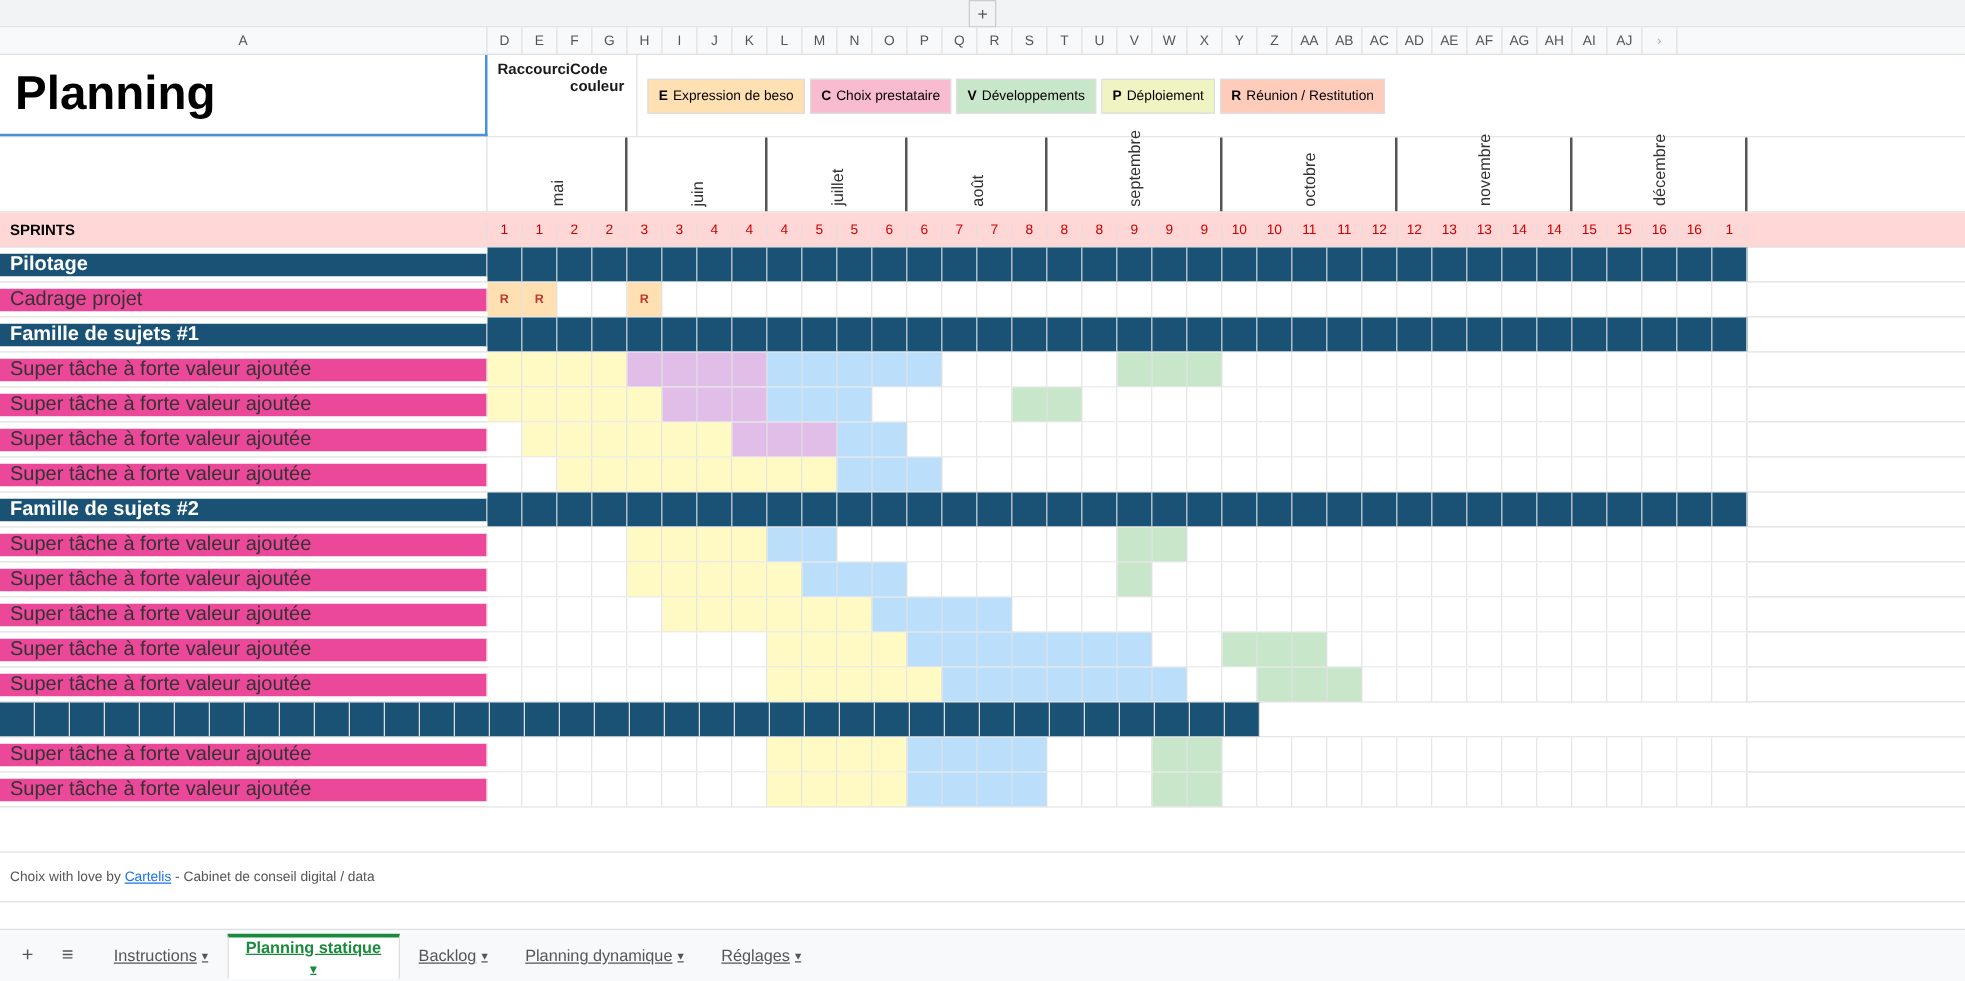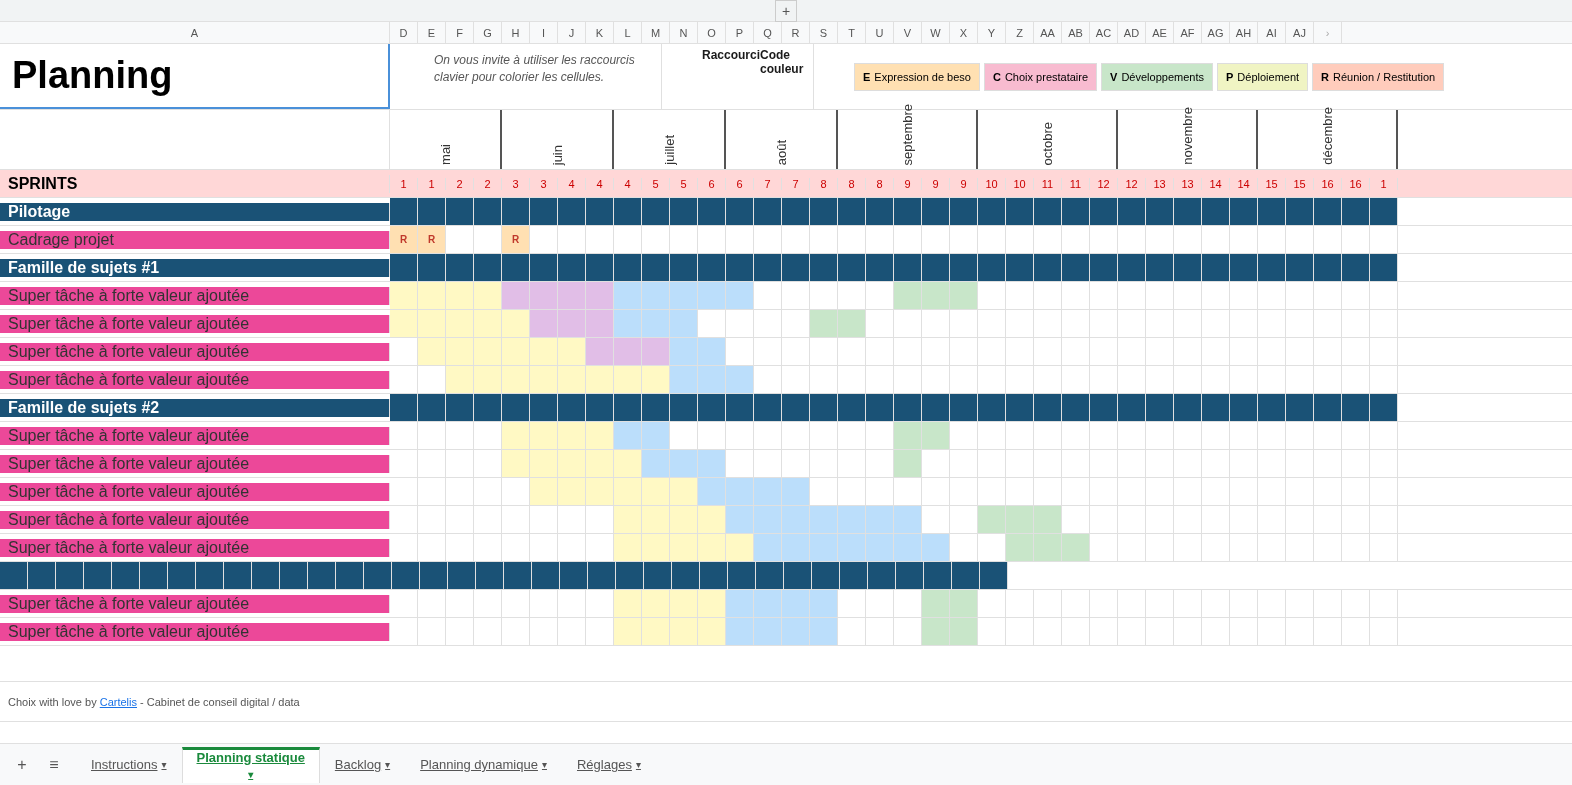--- a/index.html
+++ b/index.html
@@ -49,21 +49,20 @@
       text-align: center;
       font-size: 11px;
     }
 
     
     .info-section {
       display: flex;
       border-bottom: 1px solid #e0e0e0;
       background: #fff;
       flex-shrink: 0;
-      gap: 32px;
     }
     .title-cell {
       width: 390px;
       min-width: 390px;
       border-right: 2px solid #4a90d9;
       border-bottom: 2px solid #4a90d9;
       padding: 10px 12px;
       font-size: 38px;
       font-weight: bold;
       color: #000;
@@ -156,21 +155,21 @@
       border-bottom: 1px solid #e0e0e0;
       background: #ffd7d7;
       flex-shrink: 0;
       align-items: center;
     }
     .sprint-label-cell {
       width: 390px;
       min-width: 390px;
       border-right: 1px solid #e0e0e0;
       padding-left: 8px;
-      font-size: 16px;
+      font-size: 12px;
       font-weight: bold;
       color: #000;
     }
     .sprint-num-cell {
       width: 28px;
       min-width: 28px;
       border-right: 1px solid #e0e0e0;
       font-size: 11px;
       text-align: center;
       color: #cc0000;
@@ -362,21 +361,20 @@
   <div class="col-header-cell">AH</div>
   <div class="col-header-cell">AI</div>
   <div class="col-header-cell">AJ</div>
   <div class="col-header-cell" style="color:#aaa">›</div>
 </div>
 
 <div class="grid-scroll">
 
   <div class="info-section">
     <div class="title-cell">Planning</div>
-    <div class="info-text-cell">On vous invite à utiliser les raccourcis clavier pour colorier les cellules.</div>
     <div class="raccourci-section">
       <div class="raccourci-label">Raccourci</div>
       <div class="raccourci-label">Code couleur</div>
     </div>
     <div class="legend-items">
       <div class="legend-item legend-e">
         <span style="font-weight:bold;margin-right:4px;">E</span>
         <span>Expression de beso</span>
       </div>
       <div class="legend-item legend-c">

